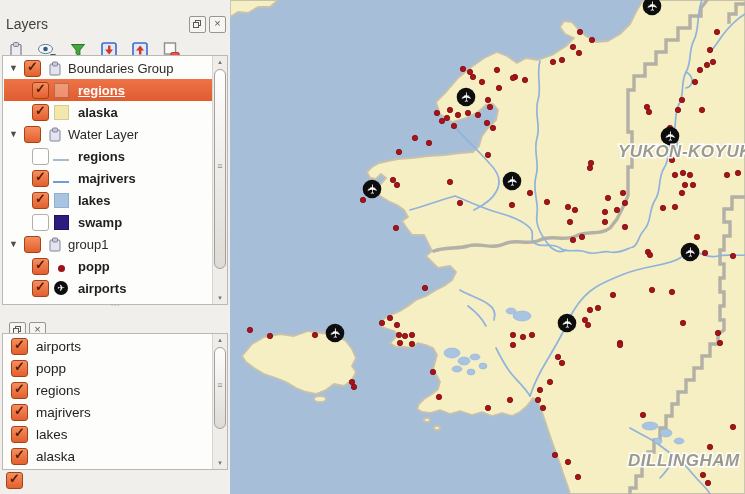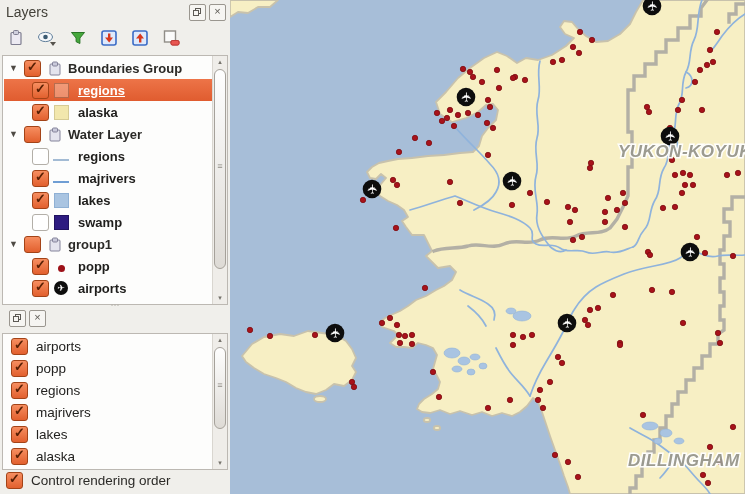--- a/index.html
+++ b/index.html
@@ -2,21 +2,21 @@
 <html><head>
 <meta charset="utf-8">
 <style>
   html,body{margin:0;padding:0;}
   .app{position:relative;width:745px;height:494px;background:#f0efeb;overflow:hidden;
        font-family:"Liberation Sans",sans-serif;color:#3a3934;}
   
   .panel{position:absolute;left:0;width:230px;}
   .panel-layers{top:0;height:306px;}
   .panel-order{top:306px;height:188px;}
-  .ptitle{display:flex;align-items:center;height:24px;padding:0 4px 0 6px;}
+  .ptitle{display:flex;align-items:center;height:24px;padding:12px 4px 0 6px;}
   .ptitle .tlabel{flex:1;font-size:14px;color:#434139;}
   .pbtn{width:15px;height:15px;margin-left:3px;border:1px solid #9a968f;border-radius:2px;
         background:#f6f5f2;position:relative;color:#5c5954;font-size:11px;line-height:13px;
         text-align:center;cursor:pointer;}
   .g-restore{position:absolute;left:3px;top:3px;width:8px;height:8px;}
   .g-restore::before{content:"";position:absolute;right:0;top:0;width:4px;height:4px;border:1px solid #5c5954;}
   .g-restore::after{content:"";position:absolute;left:0;bottom:0;width:4px;height:4px;border:1px solid #5c5954;background:#f6f5f2;}
   .toolbar{display:flex;align-items:center;height:27px;padding-left:4px;gap:7px;}
   .tbtn{width:24px;height:24px;display:flex;align-items:center;justify-content:center;cursor:pointer;}
   .listbox{position:absolute;left:2px;right:2px;background:#fdfdfc;border:1px solid #bcb8b2;}
@@ -38,21 +38,21 @@
   .s-regions{background:rgba(255,236,222,.35);border:1px solid rgba(95,45,20,.4);}
   .s-alaska{background:#f2e7ad;border:1px solid #d6cb95;}
   .s-lakes{background:#a9c4e1;border:1px solid #8fb0d4;}
   .s-swamp{background:#2d1b80;border:1px solid #201260;}
   .s-line{height:2px;width:16px;background:#6f9ed4;margin-top:7px;}
   .s-line-thin{height:2px;width:16px;background:#a3bbd4;margin-top:7px;}
   .s-popp{width:7px;height:7px;border-radius:50%;background:#9d1118;margin-top:4px;}
   .s-airport{width:14px;height:14px;border-radius:50%;background:#0d0d0d;color:#fff;
              font-size:9px;line-height:14px;text-align:center;}
   .tlbl{margin-left:5px;font-size:13px;font-weight:bold;color:#1f1e1c;white-space:nowrap;}
-  .glbl{margin-left:2px;font-size:13px;font-weight:bold;color:#2b2a27;white-space:nowrap;}
+  .glbl{margin-left:2px;font-size:13px;font-weight:normal;color:#2b2a27;white-space:nowrap;}
   .trow.selected .tlbl{color:#fff;text-decoration:underline;}
   
   .vsb{position:absolute;right:0;top:0;bottom:0;width:14px;background:#efede9;border-left:1px solid #d9d6d0;}
   .vsb .up,.vsb .dn{position:absolute;left:0;right:0;text-align:center;font-size:7px;color:#76736c;}
   .vsb .up{top:2px;} .vsb .dn{bottom:2px;}
   .vsb-thumb{position:absolute;left:1px;width:10px;border:1px solid #a5a19a;border-radius:6px;
              background:linear-gradient(#fefefe,#dedbd6);}
   .vsb-thumb::after{content:"≡";position:absolute;left:0;right:0;top:50%;margin-top:-8px;
                     text-align:center;font-size:9px;color:#8f8b84;}
   .splitter{position:absolute;left:0;right:0;top:-3px;height:6px;text-align:center;
@@ -271,21 +271,20 @@
         </div>
       </div>
       <div class="vsb">
         <span class="up">▴</span>
         <div class="vsb-thumb" style="top:13px;height:80px;"></div>
         <span class="dn">▾</span>
       </div>
     </div>
     <div class="ctl-row">
       <span class="cb cb-checked"></span>
-      <span class="clabel">Control rendering order</span>
     </div>
   </div>
 
   <div class="map">
     <svg width="515" height="494" viewBox="0 0 515 494">
 
       <g>
         <path class="land" d="M0,0 L48,0 L40,7 L28,7 L18,13 L8,12 L0,17 Z"></path>
         <path class="land" d="M413,0 L406,12 L400,24 L390,34 L378,41 L366,42 L356,36 L348,29 L342,22 L334,21 L330,27 L335,34 L344,38
              L336,46 L322,55 L308,60 L296,58 L287,63 L277,56 L267,52 L254,58 L240,68 L228,78 L216,92 L206,102

